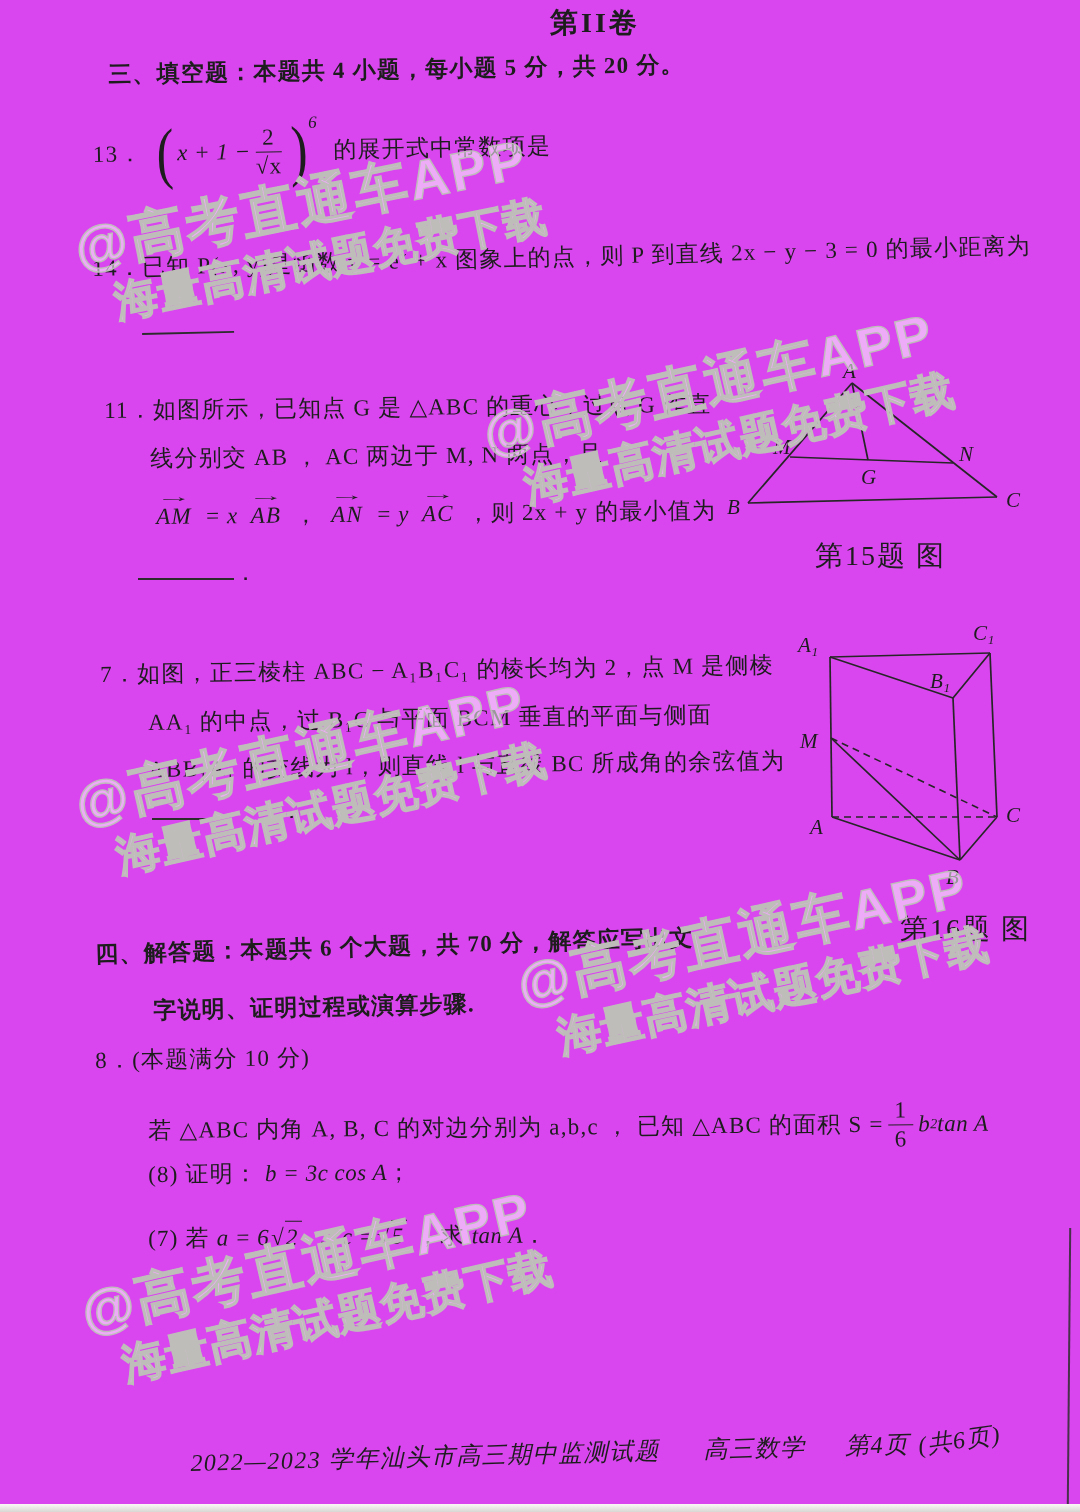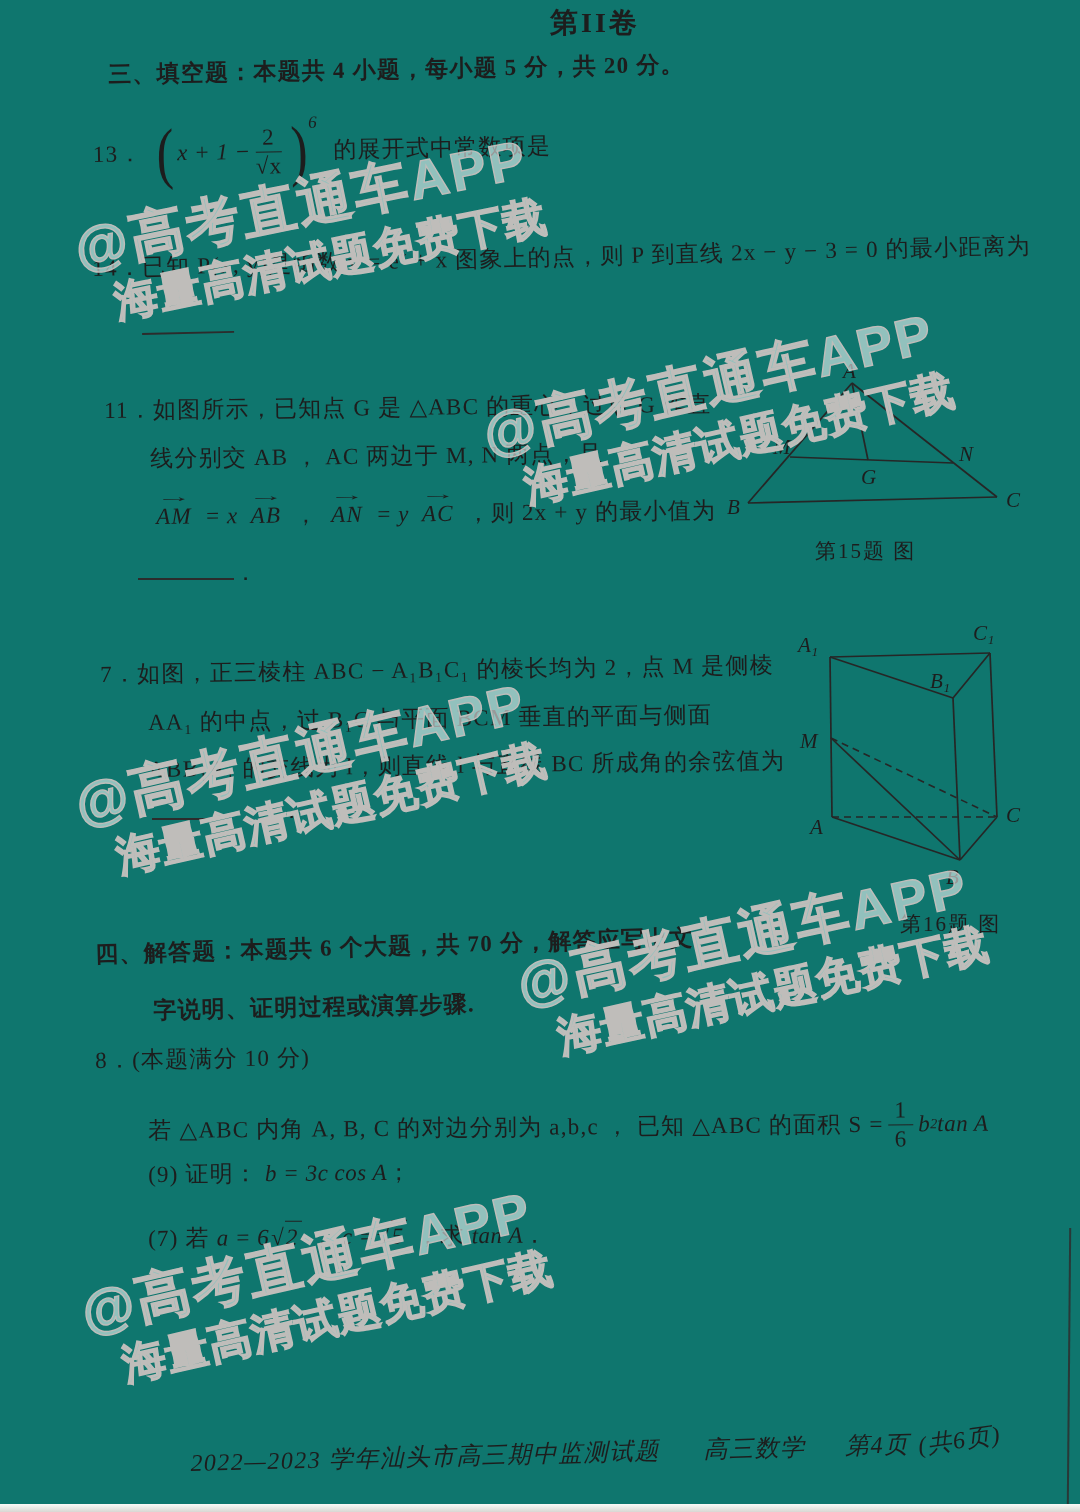--- a/index.html
+++ b/index.html
@@ -1,16 +1,16 @@
 <!DOCTYPE html>
 <html><head>
 <meta charset="utf-8">
 <style>
   html,body{margin:0;padding:0;background:#ffffff;}
-  .page{position:relative;width:1080px;height:1512px;background:#0f766e;overflow:hidden;
+  .page{position:relative;width:1080px;height:1512px;background:#d946ef;overflow:hidden;
         font-family:"Liberation Serif","DejaVu Serif",serif;color:#1d1d1d;}
   .abs{position:absolute;white-space:nowrap;}
   .t{font-size:23px;letter-spacing:1.2px;line-height:1.3;}
   .bold{font-weight:bold;}
   .mi{font-style:italic;letter-spacing:0.5px;}
   .title{font-size:28px;font-weight:bold;letter-spacing:3px;}
   .sup{font-size:14px;vertical-align:8px;font-style:italic;}
   .blank{display:inline-block;height:2px;border-bottom:2px solid #2c2c2c;vertical-align:baseline;}
   
   .frac{display:inline-block;text-align:center;line-height:1.12;margin:0 5px;}
@@ -28,21 +28,21 @@
   .bp{display:inline-block;font-size:68px;font-weight:400;line-height:0.9;
       transform:scaleX(0.75);margin:0 1px;}
   .exp{font-size:17px;font-style:italic;position:relative;top:-28px;margin-left:-3px;}
   .flexrow{display:flex;align-items:center;}
   
   .wm{position:absolute;transform-origin:0 0;z-index:6;pointer-events:none;white-space:nowrap;
       font-family:"Liberation Sans","DejaVu Sans",sans-serif;font-weight:700;
       color:rgba(255,255,255,0.55);-webkit-text-stroke:1.4px #bfbdba;}
   .wm-l1{font-size:54px;letter-spacing:3px;line-height:1.05;}
   .wm-l2{font-size:43px;letter-spacing:1px;margin-left:28px;margin-top:9px;line-height:1.05;}
-  .caption{font-size:21px;letter-spacing:2px;text-align:right;}
+  .caption{font-size:28px;letter-spacing:2px;text-align:right;}
   svg{overflow:visible;}
   .figline{stroke:#262626;stroke-width:1.7;fill:none;}
   .figdash{stroke:#262626;stroke-width:1.6;fill:none;stroke-dasharray:7 5;}
   .figlabel{font-family:"Liberation Serif","DejaVu Serif",serif;font-style:italic;font-size:21px;fill:#1d1d1d;}
   .footer{font-size:24px;font-style:italic;letter-spacing:1.5px;}
   .scanline{position:absolute;width:2px;background:#2e2e2e;opacity:0.85;}
   .bottom-edge{position:absolute;left:0;right:0;bottom:0;height:8px;
                background:linear-gradient(#fbfaf7,#d8d7d3);}
 </style>
 </head>
@@ -149,21 +149,21 @@
     <span class="t">若 △ABC 内角 A, B, C 的对边分别为 a,b,c ， 已知 △ABC 的面积 S =</span>
     <span class="frac t">
       <span class="top">1</span>
       <span class="bot">6</span>
     </span>
     <span class="t mi">b</span>
       <span class="sup">2</span>
     <span class="t mi"> tan A</span>
   </div>
   <div class="abs t" style="left:148px;top:1160px;transform:rotate(-0.5deg);transform-origin:0 0;">
-    <span>(9) 证明：</span>
+    <span>(8) 证明：</span>
     <span class="mi">b = 3c cos A</span><span>；</span>
   </div>
   <div class="abs t" style="left:148px;top:1222px;transform:rotate(-0.5deg);transform-origin:0 0;">
     <span>(7) 若 </span><span class="mi">a = 6</span><span class="sq"><span class="rad">√</span><span class="ov">2</span></span>
     <span>，</span>
     <span class="mi">c =</span><span class="sq"><span class="rad">√</span><span class="ov">5</span></span>
     <span>，求 </span><span class="mi">tan A</span><span>．</span>
   </div>
 
   <div class="abs footer" style="left:190px;top:1447px;transform:rotate(-1.5deg);transform-origin:0 0;">

